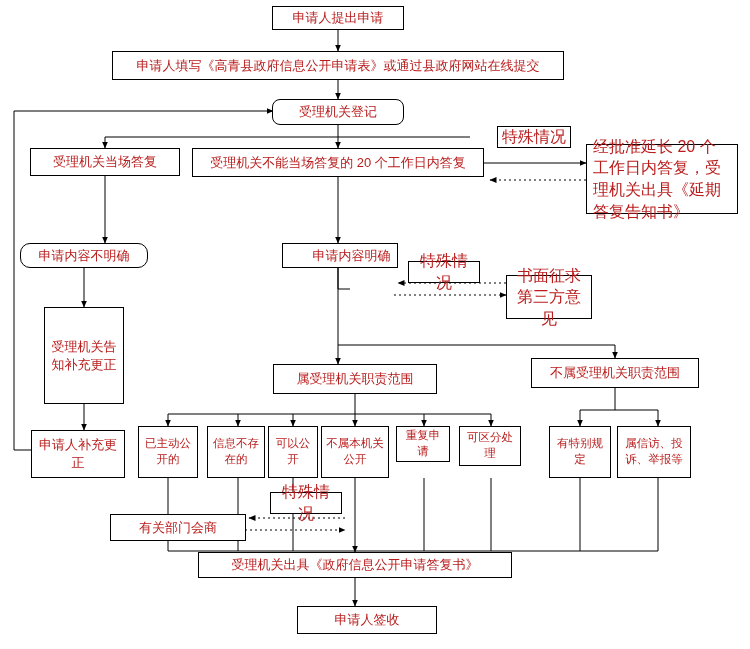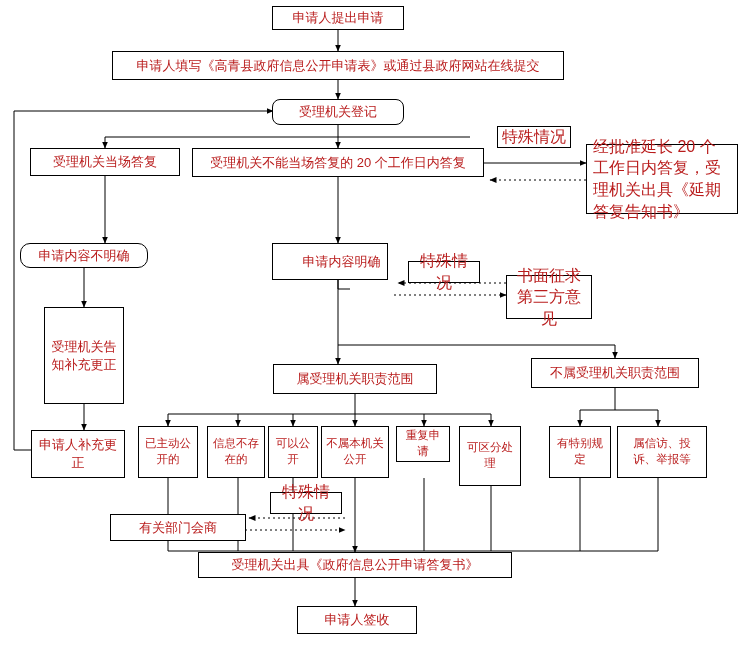--- a/index.html
+++ b/index.html
@@ -141,21 +141,21 @@
   <div class="node" style="left:30px; top:148px; width:150px; height:28px;">受理机关当场答复</div>
 
   <div class="node" style="left:192px; top:148px; width:292px; height:29px;">受理机关不能当场答复的 20 个工作日内答复</div>
 
   <div class="node small" style="left:497px; top:126px; width:74px; height:22px;">特殊情况</div>
 
   <div class="node small" style="left:586px; top:144px; width:152px; height:70px; padding:4px 6px; text-align:left; justify-content:flex-start;">经批准延长 20 个工作日内答复，受理机关出具《延期答复告知书》</div>
 
   <div class="node" style="left:20px; top:243px; width:128px; height:25px;border-radius:10px;">申请内容不明确</div>
 
-  <div class="node" style="left:272px; top:243px; width:116px; height:37px;padding-left:27px;">申请内容明确</div>
+  <div class="node" style="left:282px; top:243px; width:116px; height:25px;padding-left:27px;">申请内容明确</div>
 
   <div class="node small" style="left:408px; top:261px; width:72px; height:22px;">特殊情况</div>
 
   <div class="node small" style="left:506px; top:275px; width:86px; height:44px;">书面征求第三方意见</div>
 
   <div class="node" style="left:44px; top:307px; width:80px; height:97px;">受理机关告知补充更正</div>
 
   <div class="node" style="left:273px; top:364px; width:164px; height:30px;">属受理机关职责范围</div>
 
   <div class="node" style="left:531px; top:358px; width:168px; height:30px;">不属受理机关职责范围</div>
@@ -165,27 +165,27 @@
   <div class="node tiny" style="left:138px; top:426px; width:60px; height:52px;">已主动公开的</div>
 
   <div class="node tiny" style="left:207px; top:426px; width:58px; height:52px;">信息不存在的</div>
 
   <div class="node tiny" style="left:268px; top:426px; width:50px; height:52px;">可以公开</div>
 
   <div class="node tiny" style="left:321px; top:426px; width:68px; height:52px;">不属本机关公开</div>
 
   <div class="node tiny" style="left:396px; top:426px; width:54px; height:36px;text-align:center;">重复申请</div>
 
-  <div class="node tiny" style="left:459px; top:426px; width:62px; height:60px;text-align:center;">可区分处理</div>
+  <div class="node tiny" style="left:459px; top:426px; width:62px; height:40px;text-align:center;">可区分处理</div>
 
   <div class="node tiny" style="left:549px; top:426px; width:62px; height:52px;">有特别规定</div>
 
-  <div class="node tiny" style="left:617px; top:426px; width:90px; height:52px;">属信访、投诉、举报等</div>
+  <div class="node tiny" style="left:617px; top:426px; width:74px; height:52px;">属信访、投诉、举报等</div>
 
   <div class="node small" style="left:270px; top:492px; width:72px; height:22px;">特殊情况</div>
 
   <div class="node" style="left:110px; top:514px; width:136px; height:27px;">有关部门会商</div>
 
   <div class="node" style="left:198px; top:552px; width:314px; height:26px;">受理机关出具《政府信息公开申请答复书》</div>
 
-  <div class="node" style="left:297px; top:606px; width:120px; height:28px;">申请人签收</div>
+  <div class="node" style="left:297px; top:606px; width:140px; height:28px;">申请人签收</div>
 
 </div>
 
 </body></html>

